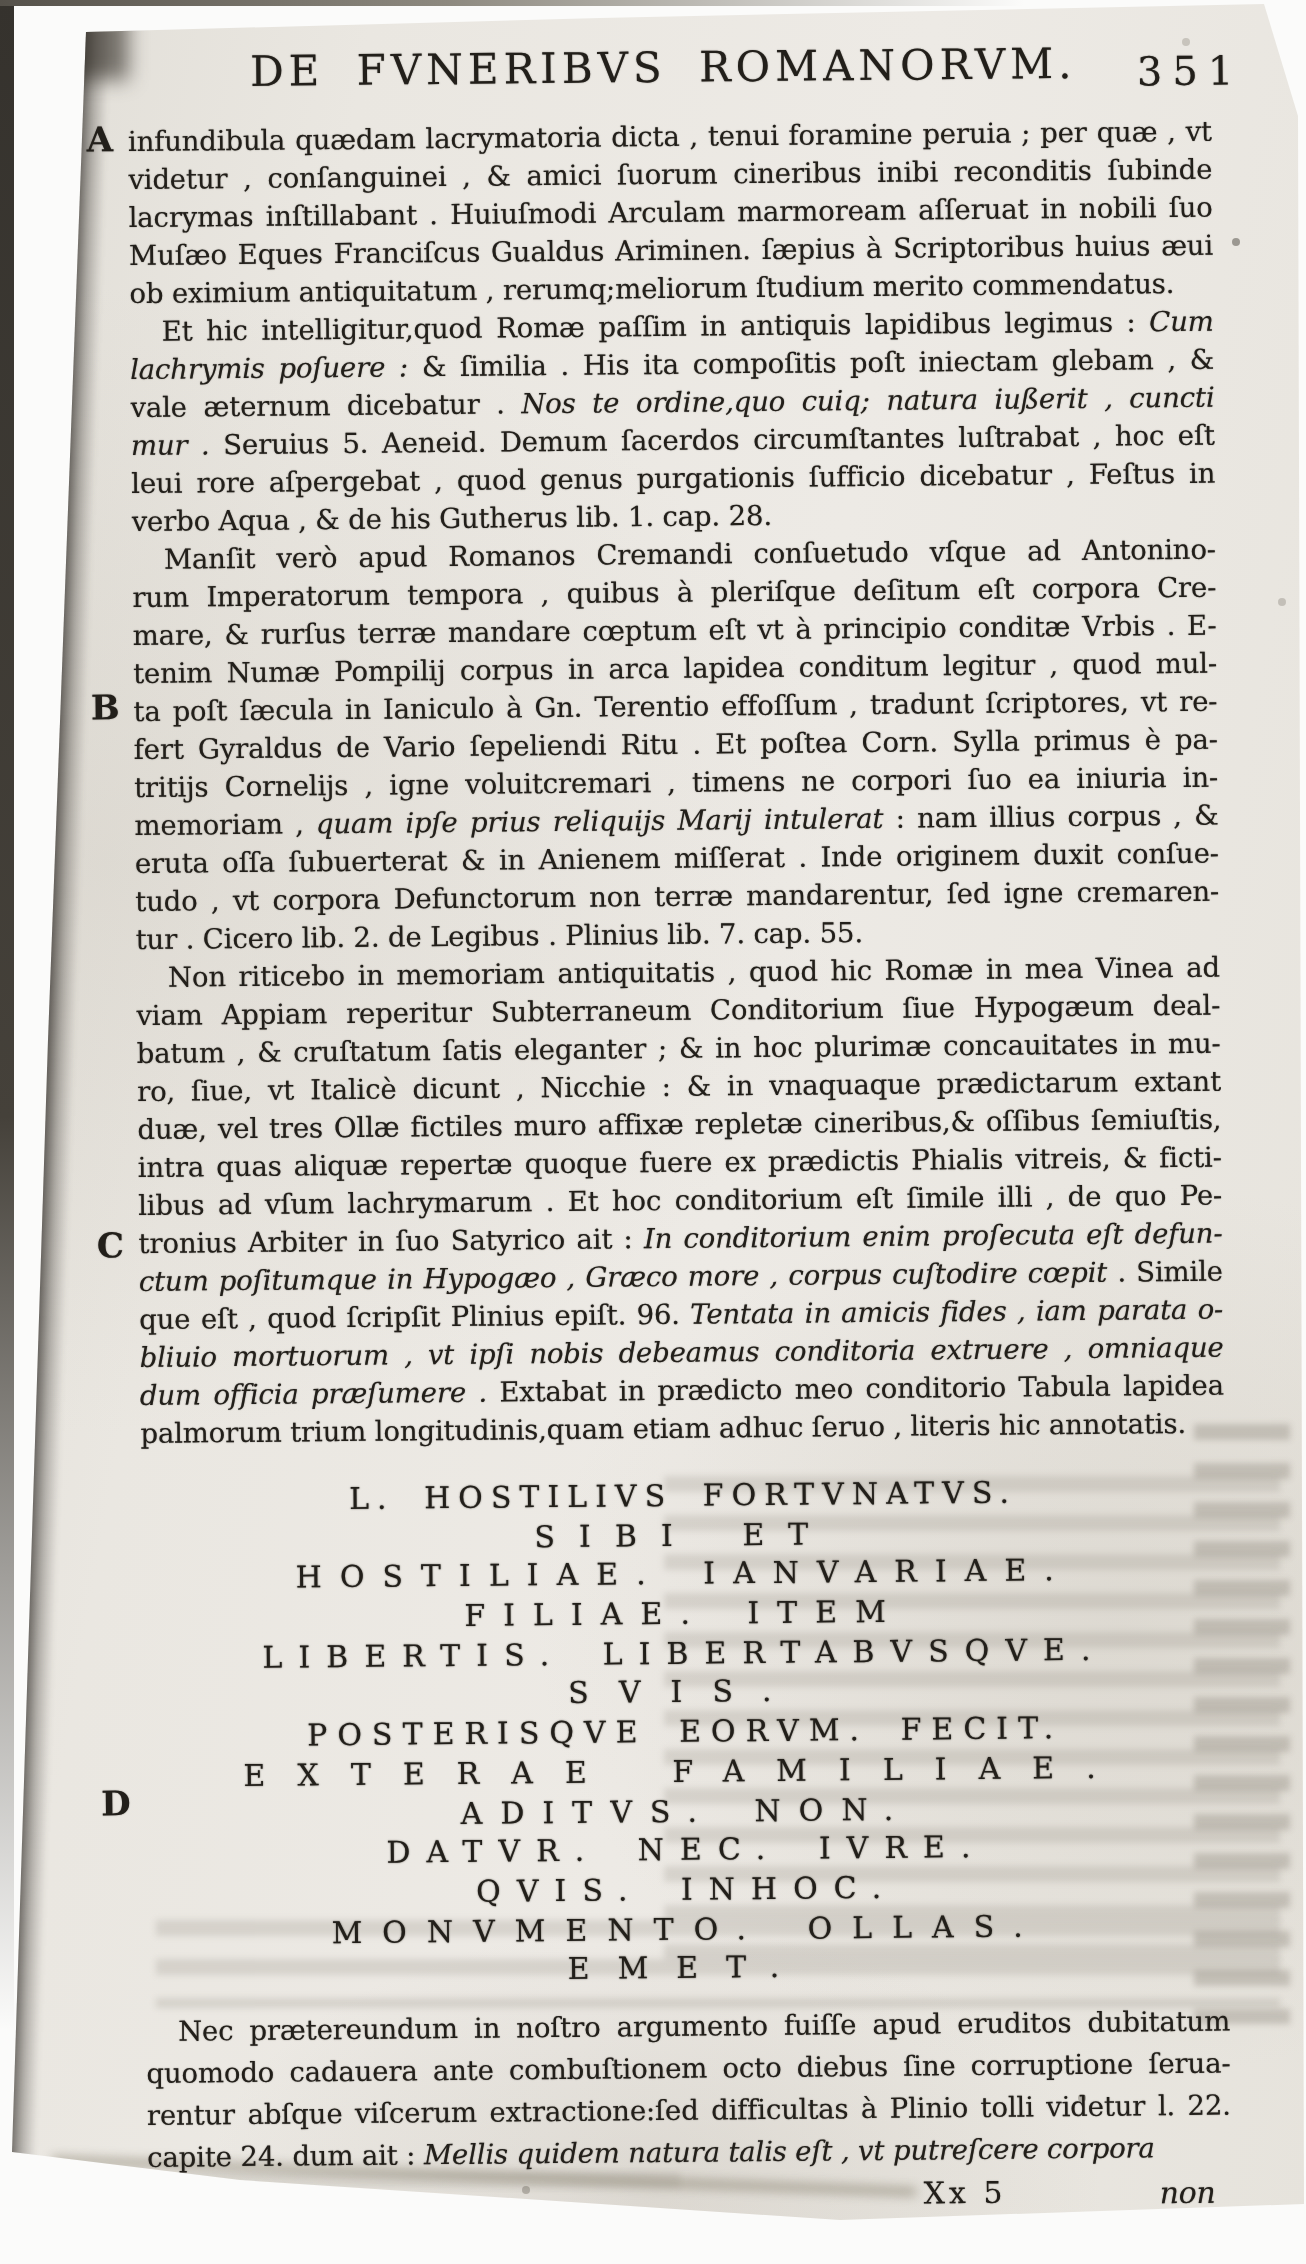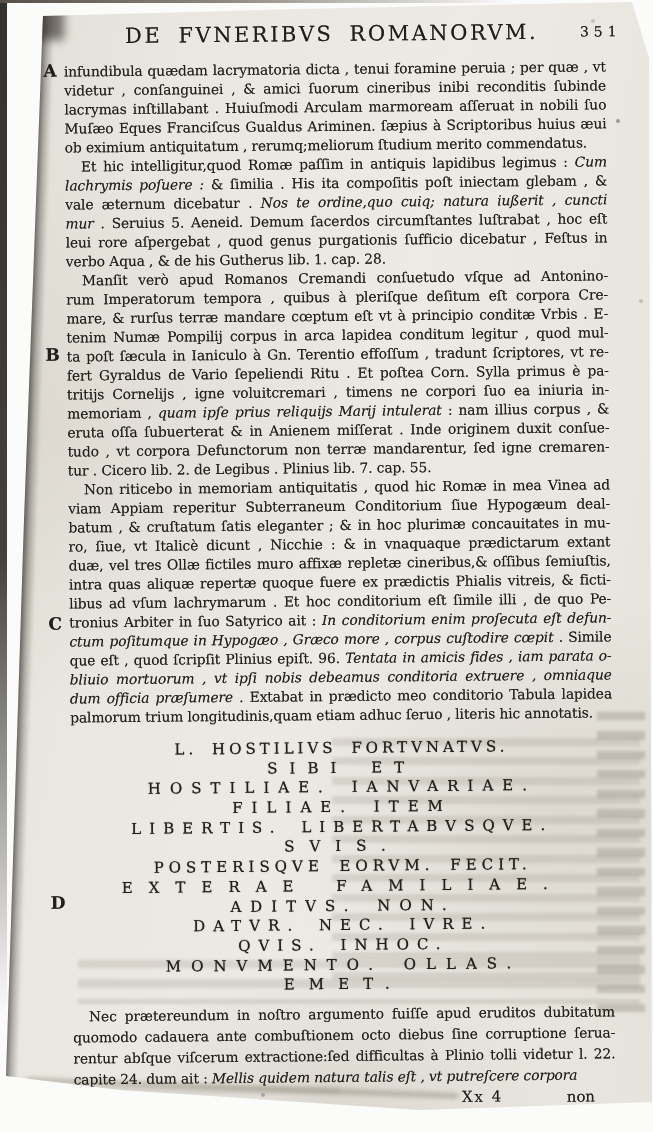--- a/index.html
+++ b/index.html
@@ -44,21 +44,21 @@
     box-shadow:617px 120px 0 1px rgba(60,55,48,.45),12px 429px 0 1.2px rgba(70,64,55,.4),
       540px 1048px 0 1px rgba(80,74,63,.35),262px 1094px 0 1px rgba(90,84,72,.35),
       592px 20px 0 1px rgba(120,112,100,.3),455px 560px 0 .8px rgba(100,94,82,.3),
       640px 300px 0 1px rgba(110,104,92,.3);}
   
   .content{position:absolute;left:30px;top:10px;width:612px;
     transform:rotate(-0.55deg);transform-origin:300px 480px;
     color:#221f1a;text-shadow:0 0 .6px rgba(35,31,24,.65);}
   .pagehead{position:relative;margin-top:12px;height:34px;}
   .pagehead .title{text-align:center;font-size:21px;letter-spacing:2.5px;word-spacing:7px;}
-  .pagehead .pageno{position:absolute;right:16px;top:4px;font-size:14px;letter-spacing:5px;text-align:center;}
+  .pagehead .pageno{position:absolute;right:16px;top:4px;font-size:20px;letter-spacing:5px;text-align:center;}
   .mletter{position:absolute;left:12px;width:24px;text-align:center;
     font-size:17px;font-weight:bold;}
   .ml-a{top:48px}.ml-b{top:332px}.ml-c{top:601px}.ml-d{top:880px}
   .textcol{margin-left:38px;width:542px;margin-top:4px;
     font-size:13.8px;letter-spacing:-0.1px;}
   .para .line{line-height:19px;height:19px;overflow:hidden;
     text-align:justify;text-align-last:justify;}
   .para .line.last{text-align-last:left;}
   .para.indent .line:first-child{text-indent:16px;}
   .it{font-style:italic;}
@@ -77,21 +77,21 @@
   .insc .iline:nth-child(9){letter-spacing:9px;}
   .insc .iline:nth-child(10){letter-spacing:8px;}
   .insc .iline:nth-child(11){letter-spacing:8px;}
   .insc .iline:nth-child(12){letter-spacing:10px;}
   .insc .iline:nth-child(13){letter-spacing:14px;}
   .closing-host{margin-top:9px;}
   .closing-host .para .line{line-height:21px;height:21px;}
   
   .sigrow{position:relative;height:22px;margin-top:1px;font-size:15px;}
   .sig{position:absolute;left:388px;top:0;letter-spacing:2px;}
-  .catch{position:absolute;right:21px;top:1px;}
+  .catch{position:absolute;right:8px;top:1px;font-style:italic;}
 </style>
 </head>
 <body>
 
 <div class="scan">
   <div class="paper">
     <div class="edge-shadow-left"></div>
     <div class="corner-dark"></div>
     <div class="showthrough st-right"></div>
     <div class="showthrough st-mid"></div>
@@ -177,21 +177,21 @@
         <div class="closing-host">
             <div class="para indent">
               <div class="line"><span>Nec prætereundum in noſtro argumento fuiſſe apud  eruditos dubitatum</span></div>
               <div class="line"><span>quomodo cadauera ante combuſtionem octo diebus ſine corruptione ſerua-</span></div>
               <div class="line"><span>rentur abſque viſcerum extractione:ſed difficultas à Plinio tolli videtur l. 22.</span></div>
               <div class="line last"><span>capite 24. dum ait : </span><span class="it">Mellis quidem  natura talis eſt , vt putreſcere corpora</span></div>
             </div>
           </div>
 
         <div class="sigrow">
-          <span class="sig">Xx 4</span>
+          <span class="sig">Xx 5</span>
           <span class="catch">non</span>
         </div>
       </div>
     </div>
   </div>
 
   <div class="frame-left"></div>
   <div class="frame-top"></div>
 </div>
 

